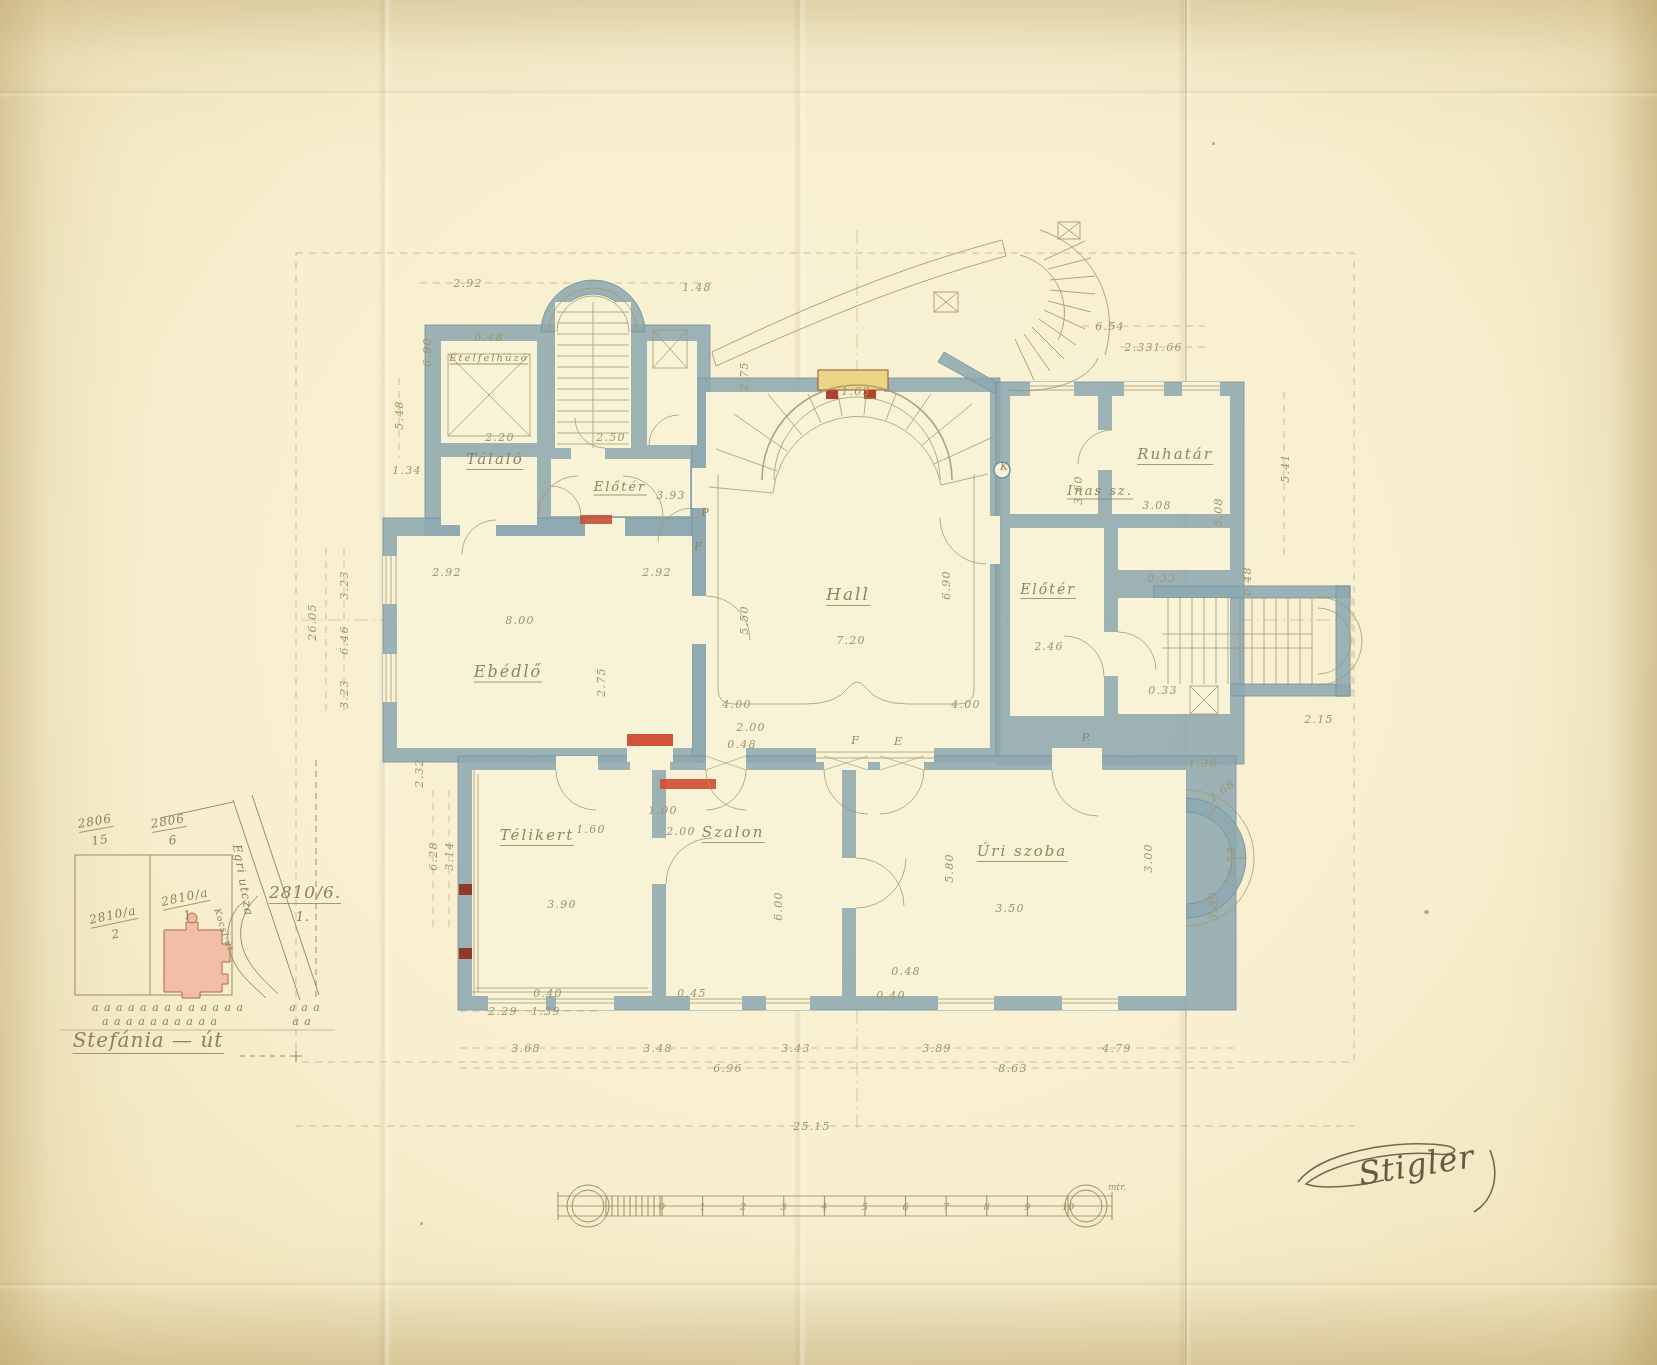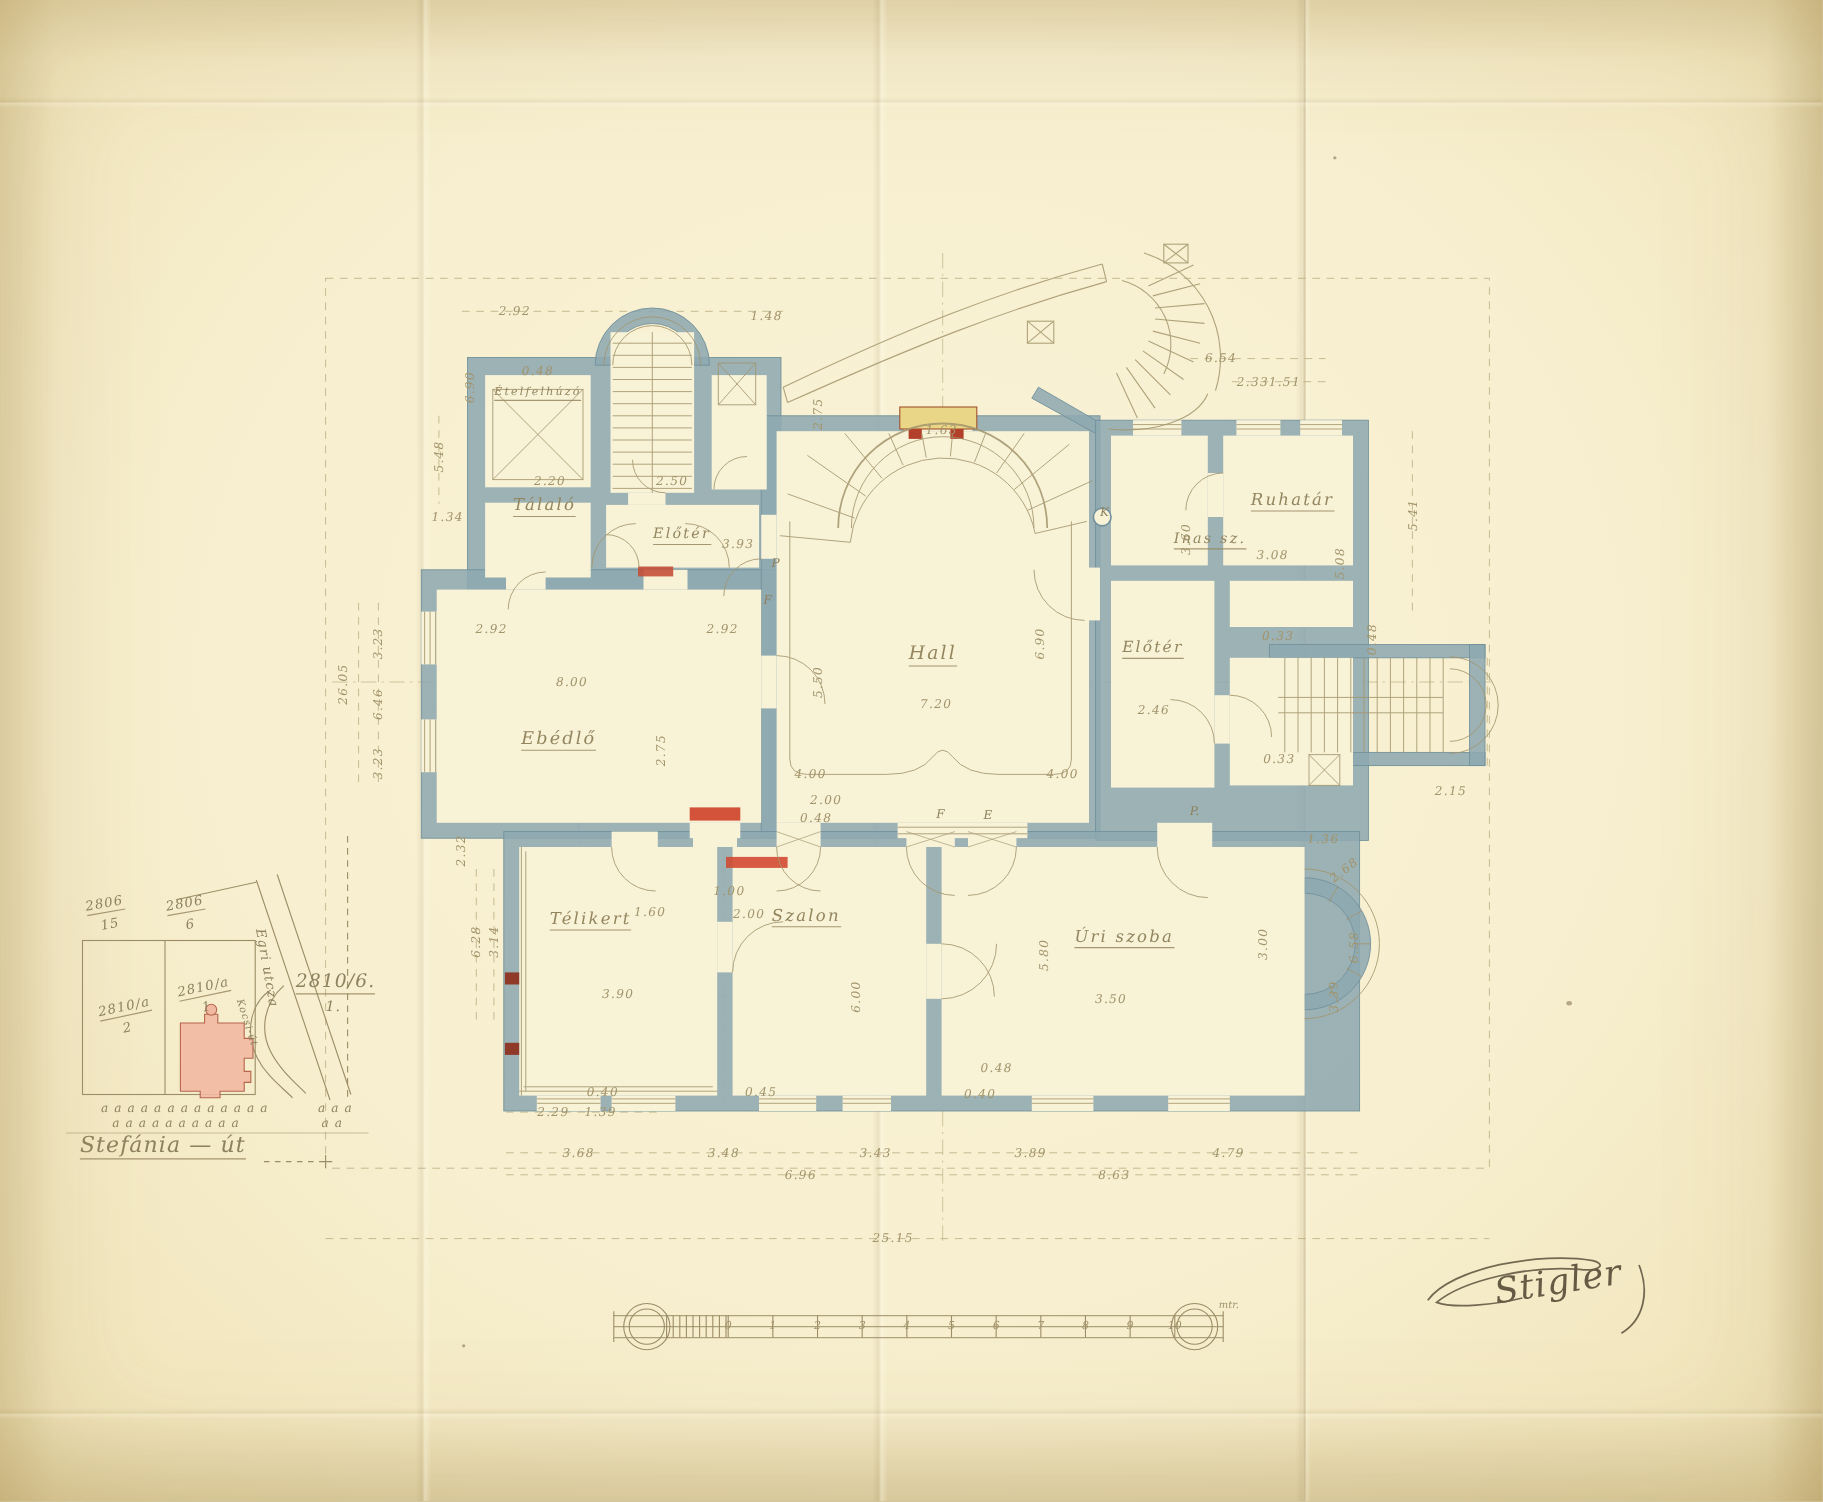--- a/index.html
+++ b/index.html
@@ -308,21 +308,21 @@
       <span class="lbl dim" style="left: 427px; top: 352px; transform: translate(-50%, -50%) rotate(-90deg);">6.90</span>
       <span class="lbl dim" style="left: 399px; top: 415px; transform: translate(-50%, -50%) rotate(-90deg);">5.48</span>
       <span class="lbl dim" style="left: 407px; top: 470px; transform: translate(-50%, -50%) rotate(0deg);">1.34</span>
       <span class="lbl dim" style="left: 500px; top: 437px; transform: translate(-50%, -50%) rotate(0deg);">2.20</span>
       <span class="lbl dim" style="left: 611px; top: 437px; transform: translate(-50%, -50%) rotate(0deg);">2.50</span>
       <span class="lbl dim" style="left: 671px; top: 495px; transform: translate(-50%, -50%) rotate(0deg);">3.93</span>
       <span class="lbl dim" style="left: 744px; top: 376px; transform: translate(-50%, -50%) rotate(-90deg);">2.75</span>
       <span class="lbl dim" style="left: 856px; top: 391px; transform: translate(-50%, -50%) rotate(0deg);">1.63</span>
       <span class="lbl dim" style="left: 1110px; top: 326px; transform: translate(-50%, -50%) rotate(0deg);">6.54</span>
       <span class="lbl dim" style="left: 1139px; top: 347px; transform: translate(-50%, -50%) rotate(0deg);">2.33</span>
-      <span class="lbl dim" style="left: 1168px; top: 347px; transform: translate(-50%, -50%) rotate(0deg);">1.51</span>
+      <span class="lbl dim" style="left: 1168px; top: 347px; transform: translate(-50%, -50%) rotate(0deg);">1.66</span>
       <span class="lbl dim" style="left: 1285px; top: 468px; transform: translate(-50%, -50%) rotate(-90deg);">5.41</span>
       <span class="lbl dim" style="left: 1078px; top: 490px; transform: translate(-50%, -50%) rotate(-90deg);">3.60</span>
       <span class="lbl dim" style="left: 1157px; top: 505px; transform: translate(-50%, -50%) rotate(0deg);">3.08</span>
       <span class="lbl dim" style="left: 1218px; top: 512px; transform: translate(-50%, -50%) rotate(-90deg);">5.08</span>
       <span class="lbl dim" style="left: 312px; top: 622px; transform: translate(-50%, -50%) rotate(-90deg);">26.05</span>
       <span class="lbl dim" style="left: 344px; top: 585px; transform: translate(-50%, -50%) rotate(-90deg);">3.23</span>
       <span class="lbl dim" style="left: 344px; top: 640px; transform: translate(-50%, -50%) rotate(-90deg);">6.46</span>
       <span class="lbl dim" style="left: 344px; top: 694px; transform: translate(-50%, -50%) rotate(-90deg);">3.23</span>
       <span class="lbl dim" style="left: 447px; top: 572px; transform: translate(-50%, -50%) rotate(0deg);">2.92</span>
       <span class="lbl dim" style="left: 657px; top: 572px; transform: translate(-50%, -50%) rotate(0deg);">2.92</span>

